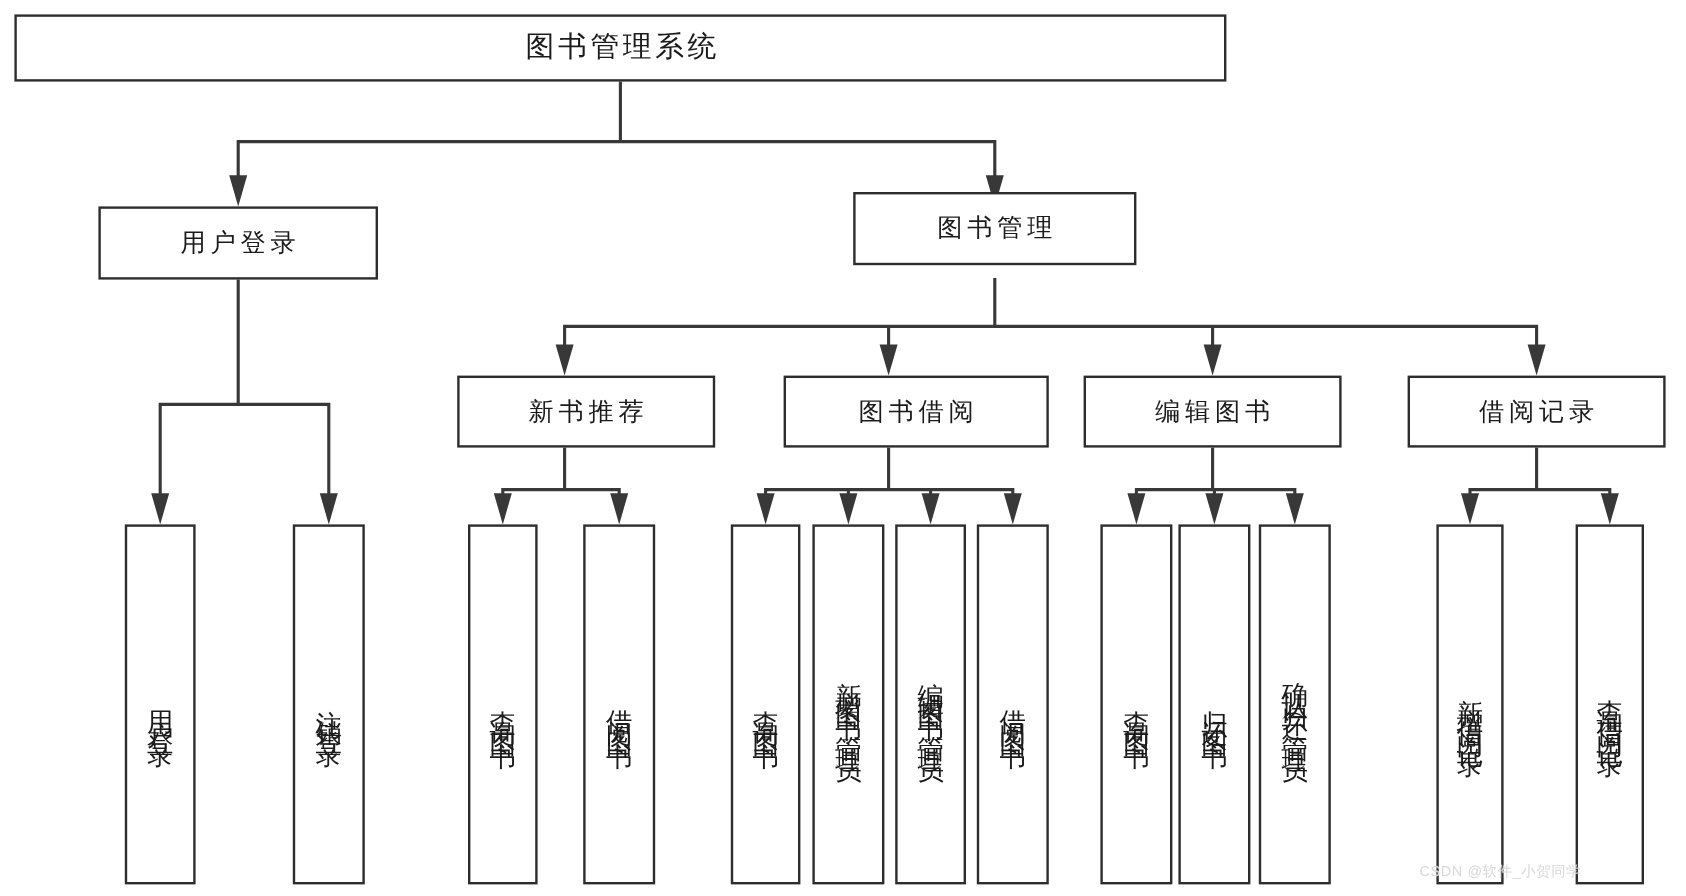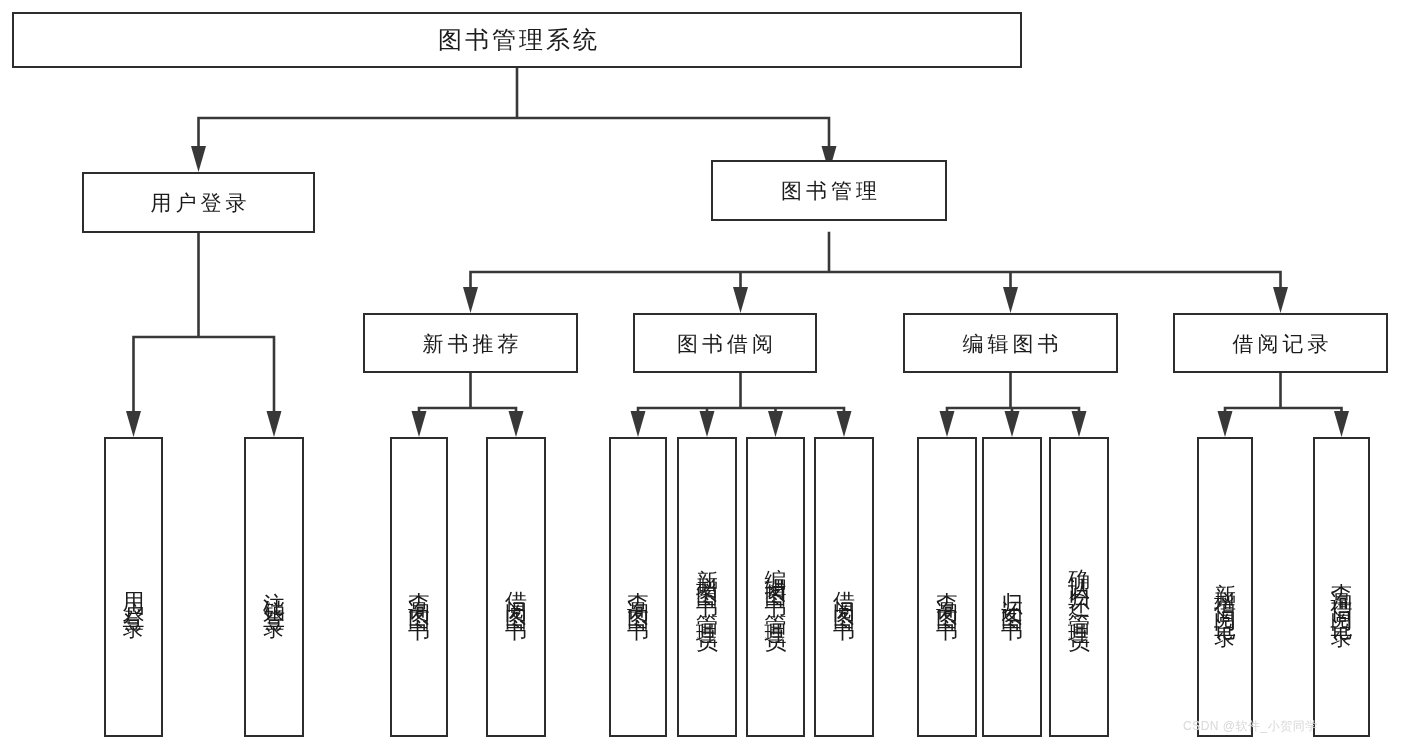--- a/index.html
+++ b/index.html
@@ -85,24 +85,24 @@
     <span class="h-label">图书管理系统</span>
   </div>
 
   <div class="box" style="left:82px; top:172px; width:233px; height:61px;">
     <span class="h-label">用户登录</span>
   </div>
   <div class="box" style="left:711px; top:160px; width:236px; height:61px;">
     <span class="h-label">图书管理</span>
   </div>
 
-  <div class="box" style="left:363px; top:313px; width:215px; height:60px;">
+  <div class="box" style="left:381px; top:313px; width:215px; height:60px;">
     <span class="h-label">新书推荐</span>
   </div>
-  <div class="box" style="left:633px; top:313px; width:184px; height:60px;">
+  <div class="box" style="left:653px; top:313px; width:221px; height:60px;">
     <span class="h-label">图书借阅</span>
   </div>
   <div class="box" style="left:903px; top:313px; width:215px; height:60px;">
     <span class="h-label">编辑图书</span>
   </div>
   <div class="box" style="left:1173px; top:313px; width:215px; height:60px;">
     <span class="h-label">借阅记录</span>
   </div>
 
   <div class="box" style="left:104px; top:437px; width:59px; height:300px;">

